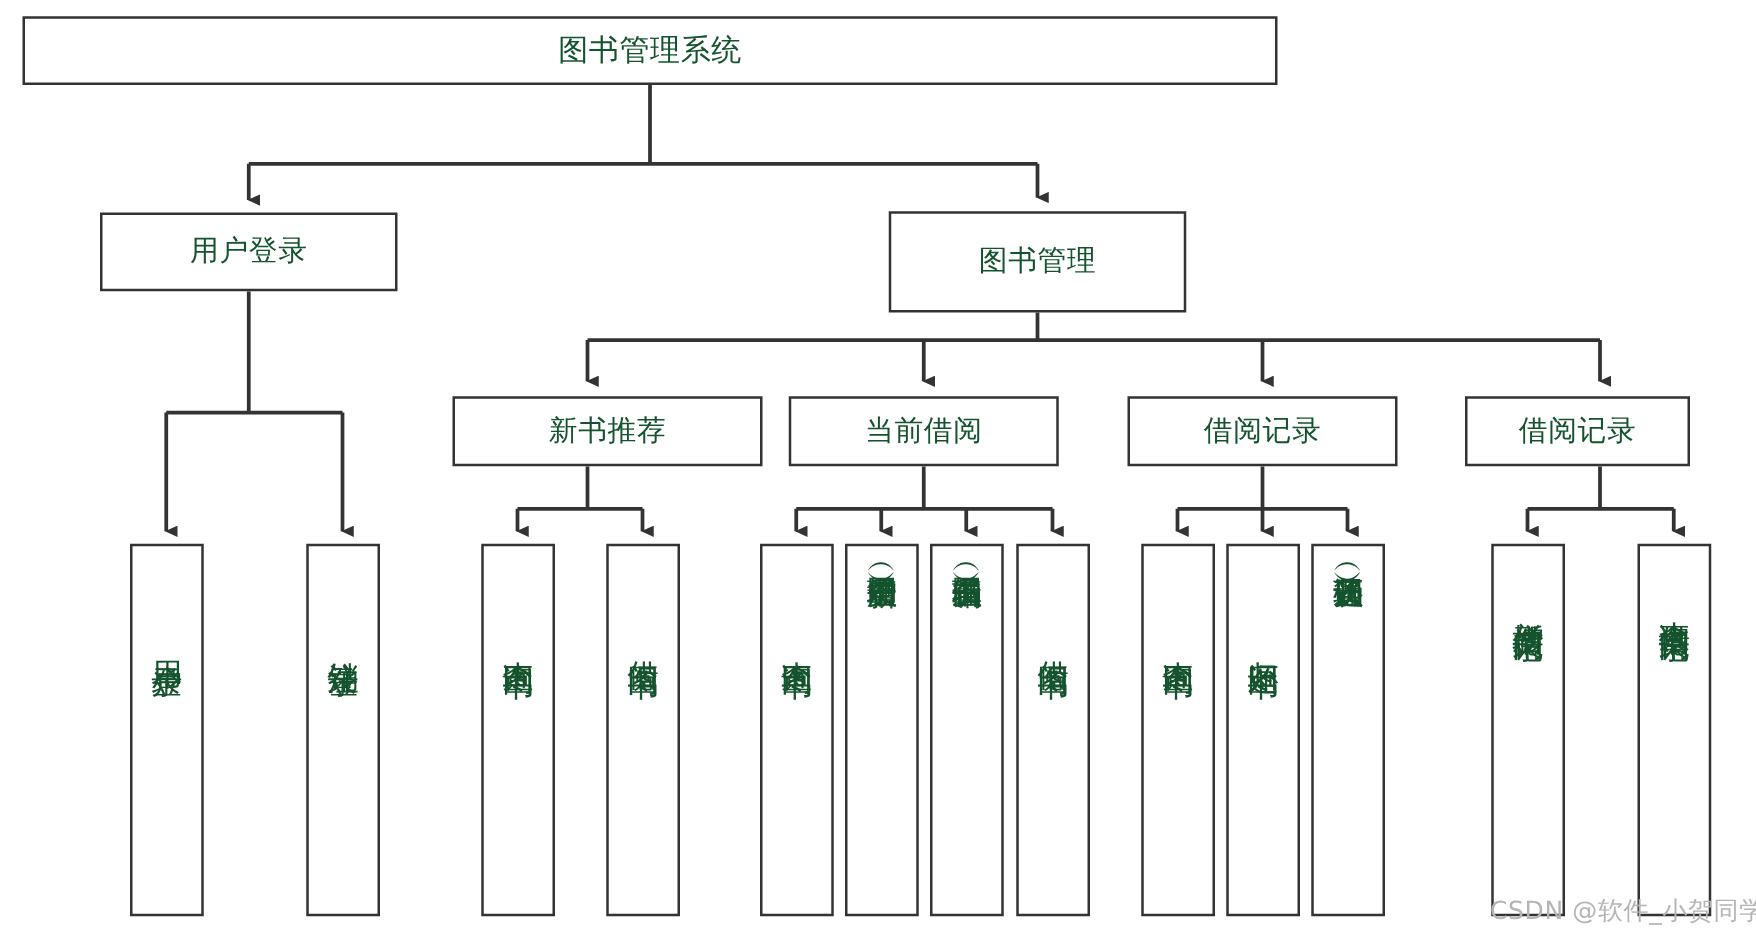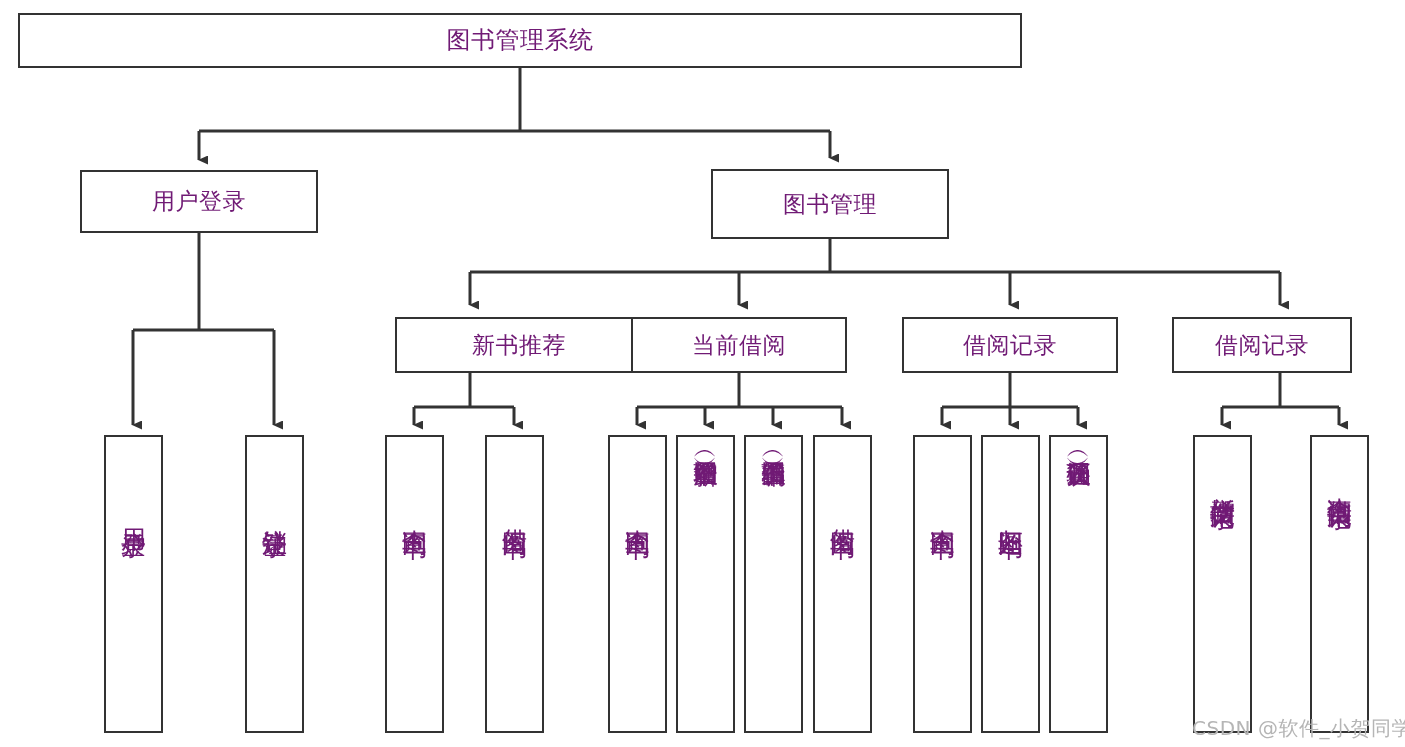--- a/index.html
+++ b/index.html
@@ -27,21 +27,21 @@
     pointer-events: none;
   }
   .node {
     position: absolute;
     box-sizing: border-box;
     background: #ffffff;
     border: 2.5px solid #333333;
     display: flex;
     align-items: center;
     justify-content: center;
-    color: #701a75;
+    color: #14532d;
     text-align: center;
     z-index: 2;
   }
   .node-label {
     display: block;
     line-height: 1.16;
     letter-spacing: 0.5px;
   }
   .node.horiz .node-label {
     writing-mode: horizontal-tb;
@@ -130,25 +130,25 @@
     </g>
   </svg>
 
   <div class="node horiz root" style="left:18px; top:13px; width:1004px; height:55px;">
     <span class="node-label">图书管理系统</span>
   </div>
 
   <div class="node horiz" style="left:80px; top:170px; width:238px; height:63px;">
     <span class="node-label">用户登录</span>
   </div>
-  <div class="node horiz" style="left:711px; top:169px; width:238px; height:70px;">
+  <div class="node horiz" style="left:711px; top:169px; width:238px; height:81px;">
     <span class="node-label">图书管理</span>
   </div>
 
-  <div class="node horiz" style="left:362px; top:317px; width:248px; height:56px;margin-left:33px;">
+  <div class="node horiz" style="left:362px; top:317px; width:248px; height:56px;">
     <span class="node-label">新书推荐</span>
   </div>
   <div class="node horiz" style="left:631px; top:317px; width:216px; height:56px;">
     <span class="node-label">当前借阅</span>
   </div>
   <div class="node horiz" style="left:902px; top:317px; width:216px; height:56px;">
     <span class="node-label">借阅记录</span>
   </div>
   <div class="node horiz" style="left:1172px; top:317px; width:180px; height:56px;">
     <span class="node-label">借阅记录</span>

